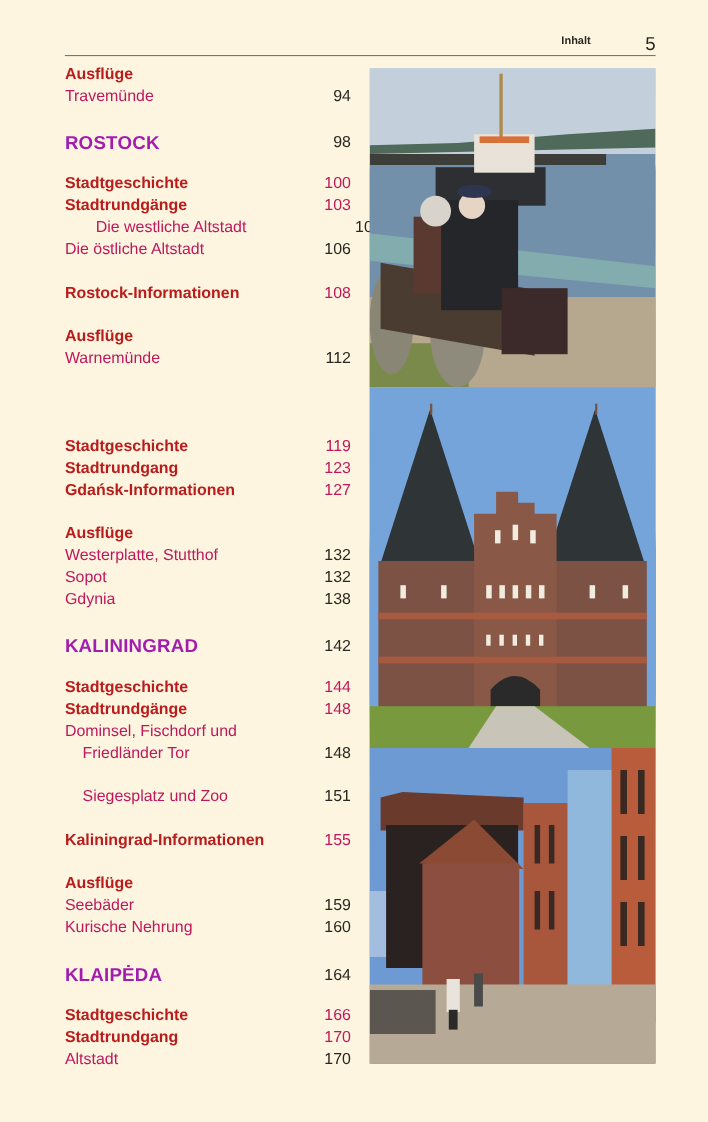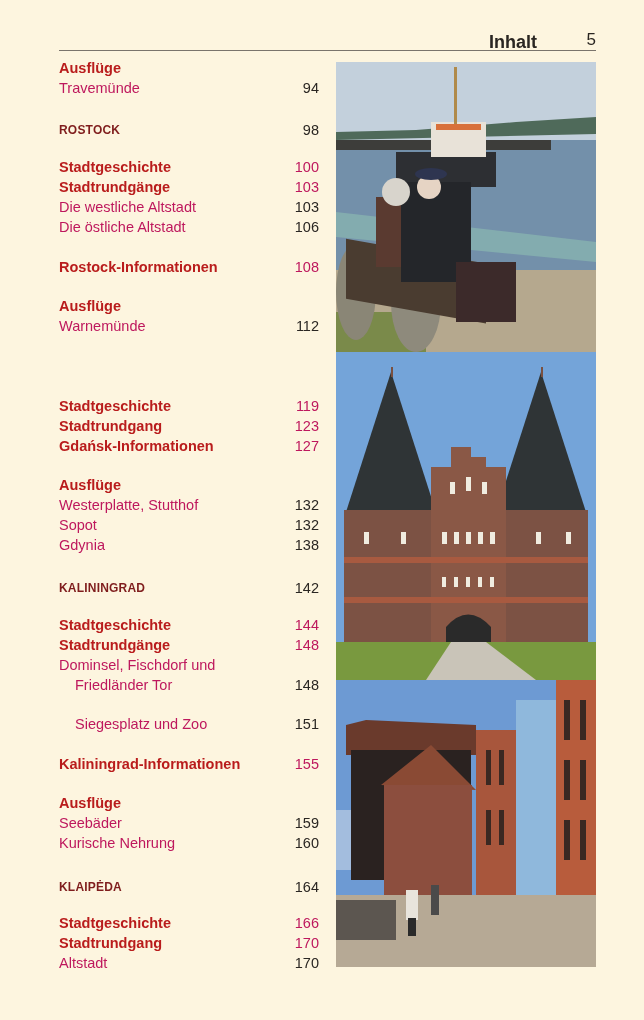--- a/index.html
+++ b/index.html
@@ -1,27 +1,27 @@
 <!DOCTYPE html>
 <html><head>
 <meta charset="utf-8">
 <style>
   html, body { margin:0; padding:0; }
   body {
     width:644px; height:1020px; background:#fdf5df; position:relative; overflow:hidden;
     font-family:"Liberation Sans", sans-serif; color:#2a2622;
   }
   .header { position:absolute; left:59px; top:30px; width:537px; height:20px; border-bottom:1.5px solid #7a746c; }
-  .header .section { position:absolute; right:59px; top:2px; font-size:18px; font-weight:bold; color:#2a2622; }
+  .header .section { position:absolute; right:59px; top:2px; font-size:10px; font-weight:bold; color:#2a2622; }
   .header .pageno { position:absolute; right:0; top:0; font-size:17px; color:#2a2622; }
   .toc { position:absolute; left:59px; top:0; width:260px; height:1020px; }
   .row { position:absolute; left:0; width:260px; height:20px; font-size:14.5px; line-height:20px; }
   .row .label { position:absolute; left:0; white-space:nowrap; }
   .row .page { position:absolute; right:0; }
-  .row.city .label { color:#7f1d1d; font-weight:bold; font-size:12px; letter-spacing:0.2px; }
+  .row.city .label { color:#a21caf; font-weight:bold; font-size:17px; letter-spacing:0.2px; }
   .row.city .page { color:#2a2622; font-size:14.5px; }
   .row.sub .label { color:#b91c1c; font-weight:bold; }
   .row.sub .page { color:#be185d; }
   .row.item .label { color:#be185d; }
   .row.indent .label { left:16px; }
   .photos { position:absolute; left:336px; top:62px; width:260px; height:905px; }
   .photo { position:absolute; left:0; width:260px; overflow:hidden; }
   .p1 { top:0; height:290px; background:linear-gradient(180deg,#b9c9d9 0%,#c7d3de 30%,#6c8aa8 32%,#7b95ae 55%,#8ea5b2 60%,#8c8a6e 80%,#7f8a52 100%); }
   .p2 { top:290px; height:328px; background:linear-gradient(180deg,#6e9fd6 0%,#7aa8dc 40%,#7e5a48 45%,#8a5a45 85%,#6f8a40 90%,#9fb15a 100%); }
   .p3 { top:618px; height:287px; background:linear-gradient(180deg,#5e8fcf 0%,#8ab0dc 50%,#b9a58b 82%,#a59c8c 100%); }
@@ -49,21 +49,21 @@
       <span class="page">98</span>
     </div>
     <div class="row sub" style="top: 157px;">
       <span class="label">Stadtgeschichte</span>
       <span class="page">100</span>
     </div>
     <div class="row sub" style="top: 177px;">
       <span class="label">Stadtrundgänge</span>
       <span class="page">103</span>
     </div>
-    <div class="row item" style="top: 197px;">
+    <div class="row item" style="top: 197px; margin-left: 28px;">
       <span class="label">Die westliche Altstadt</span>
       <span class="page">103</span>
     </div>
     <div class="row item" style="top: 217px;">
       <span class="label">Die östliche Altstadt</span>
       <span class="page">106</span>
     </div>
     <div class="row sub" style="top: 257px;">
       <span class="label">Rostock-Informationen</span>
       <span class="page">108</span>

